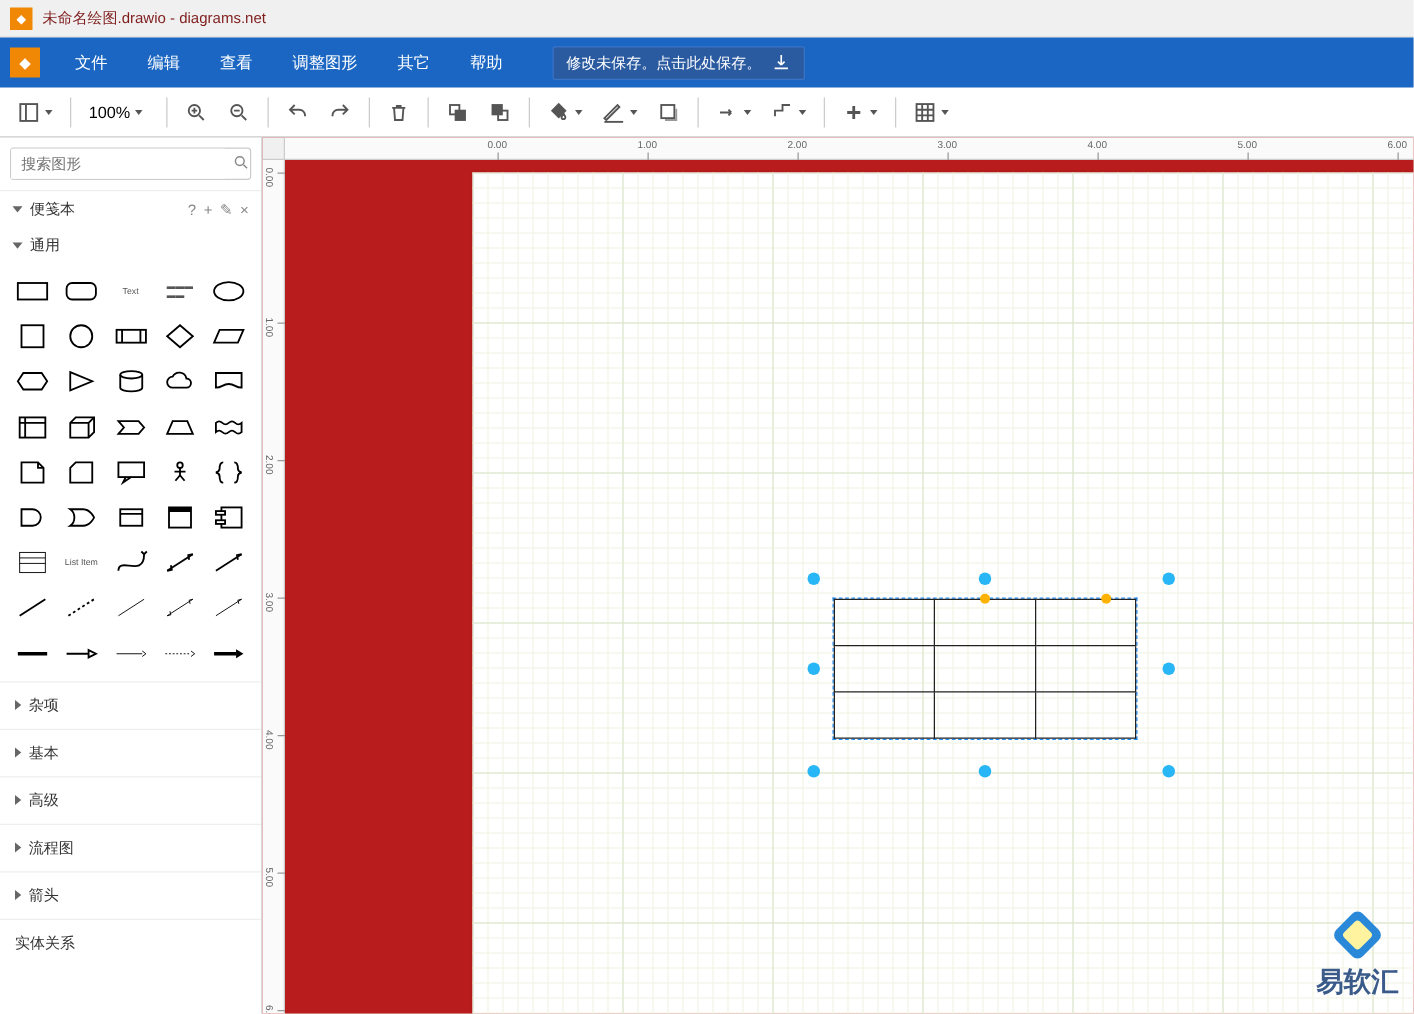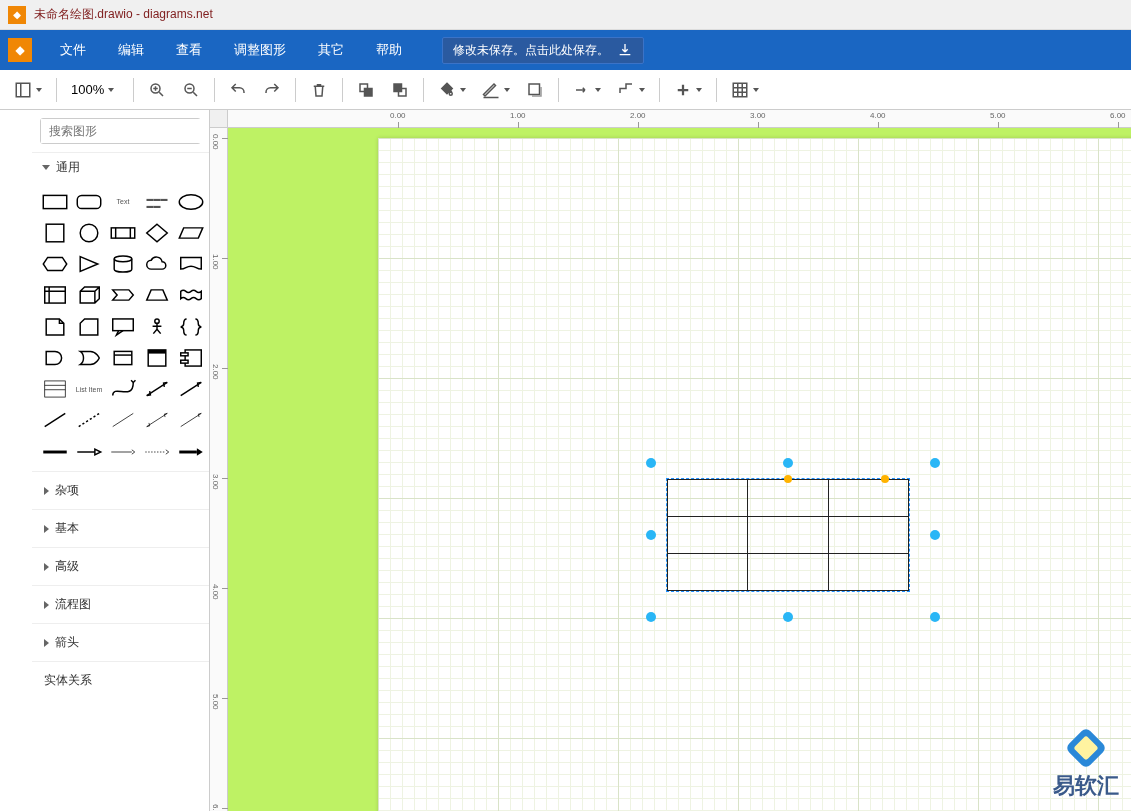--- a/index.html
+++ b/index.html
@@ -20,21 +20,21 @@
 
 .toolbar { height: 40px; border-bottom: 1px solid #ccc; display: flex; align-items: center; padding: 0 8px; gap: 4px; }
 .toolbar .btn { padding: 4px 6px; display: flex; align-items: center; justify-content: center; cursor: pointer; min-width: 24px; height: 28px; color: #555; }
 .toolbar .btn svg { width: 18px; height: 18px; }
 .toolbar .sep { width: 1px; height: 24px; background: #ccc; margin: 0 4px; }
 .toolbar .zoom { display: flex; align-items: center; padding: 2px 6px; font-size: 13px; min-width: 60px; }
 .toolbar .drop::after { content:''; display:inline-block; margin-left:4px; border-top:4px solid #555; border-left:3px solid transparent; border-right:3px solid transparent; }
 
 
 .main { display: flex; height: calc(811px - 30px - 40px - 40px); }
-.sidebar { width: 210px; border-right: 1px solid #ccc; overflow: hidden; display: flex; flex-direction: column; font-size: 12px; padding-left: 32px; }
+.sidebar { width: 210px; border-right: 1px solid #ccc; overflow: hidden; display: flex; flex-direction: column; font-size: 12px; }
 .search { padding: 8px; border-bottom: 1px solid #eee; }
 .search .box { display: flex; border: 1px solid #ccc; border-radius: 3px; align-items: center; }
 .search input { flex: 1; border: none; padding: 5px 8px; font-size: 12px; outline: none; }
 .search .s-icon { padding: 0 6px; color: #888; }
 
 .section-head { padding: 6px 10px; display: flex; align-items: center; cursor: pointer; color: #333; }
 .section-head .arrow { width: 0; height: 0; margin-right: 6px; }
 .section-head.expanded .arrow { border-top: 5px solid #666; border-left: 4px solid transparent; border-right: 4px solid transparent; }
 .section-head.collapsed .arrow { border-left: 5px solid #666; border-top: 4px solid transparent; border-bottom: 4px solid transparent; }
 .section-head .right-icons { margin-left: auto; display: flex; gap: 6px; color: #888; font-size: 12px; }
@@ -43,21 +43,21 @@
 .dropzone { margin: 8px 10px; border: 1px dashed #bbb; border-radius: 14px; padding: 14px; text-align: center; color: #888; font-size: 12px; }
 
 .shapes { padding: 6px 8px; display: grid; grid-template-columns: repeat(5, 1fr); gap: 4px; }
 .shape { aspect-ratio: 1.1; display: flex; align-items: center; justify-content: center; cursor: pointer; }
 .shape svg { width: 30px; height: 22px; }
 .shape-text { font-size: 7px; color: #555; }
 
 .cat-list .section-head { border-top: 1px solid #eee; padding: 10px 12px; }
 
 
-.canvas-area { flex: 1; position: relative; background: #bef264; }
+.canvas-area { flex: 1; position: relative; background: #b91c1c; }
 .ruler-h { position: absolute; top: 0; left: 18px; right: 0; height: 18px; background: #fafafa; border-bottom: 1px solid #ccc; font-size: 8px; color: #666; }
 .ruler-h .tick { position: absolute; top: 0; }
 .ruler-h .tick::before { content:''; position: absolute; left: 0; top: 12px; width: 1px; height: 6px; background: #999; }
 .ruler-h .tick span { position: absolute; left: -8px; top: 1px; }
 .ruler-v { position: absolute; top: 18px; left: 0; bottom: 0; width: 18px; background: #fafafa; border-right: 1px solid #ccc; font-size: 8px; color: #666; }
 .ruler-v .tick { position: absolute; left: 0; }
 .ruler-v .tick::before { content:''; position: absolute; top: 0; left: 12px; height: 1px; width: 6px; background: #999; }
 .ruler-v .tick span { position: absolute; left: 1px; top: -4px; writing-mode: vertical-rl; }
 .ruler-corner { position: absolute; top:0; left:0; width:18px; height:18px; background:#f0f0f0; border-right:1px solid #ccc; border-bottom:1px solid #ccc; }
 
@@ -211,20 +211,30 @@
         <input placeholder="搜索图形" style="">
         <span class="s-icon">
           <svg width="14" height="14" viewBox="0 0 24 24" stroke="#888" fill="none" stroke-width="2">
               <circle cx="10" cy="10" r="6"></circle>
               <path d="M15 15l5 5"></path>
             </svg>
         </span>
       </div>
     </div>
 
+    <div class="section-head expanded">
+      <span class="arrow"></span>
+      <span>便笺本</span>
+      <span class="right-icons">
+        <span>?</span>
+        <span>+</span>
+        <span>✎</span>
+        <span>×</span>
+      </span>
+    </div>
 
     <div class="section-head expanded">
       <span class="arrow"></span>
       <span>通用</span>
     </div>
     <div class="shapes">
       <div class="shape">
           <svg viewBox="0 0 40 30">
             <rect x="4" y="6" width="32" height="18" fill="none" stroke="#000" stroke-width="2"></rect>
           </svg>

